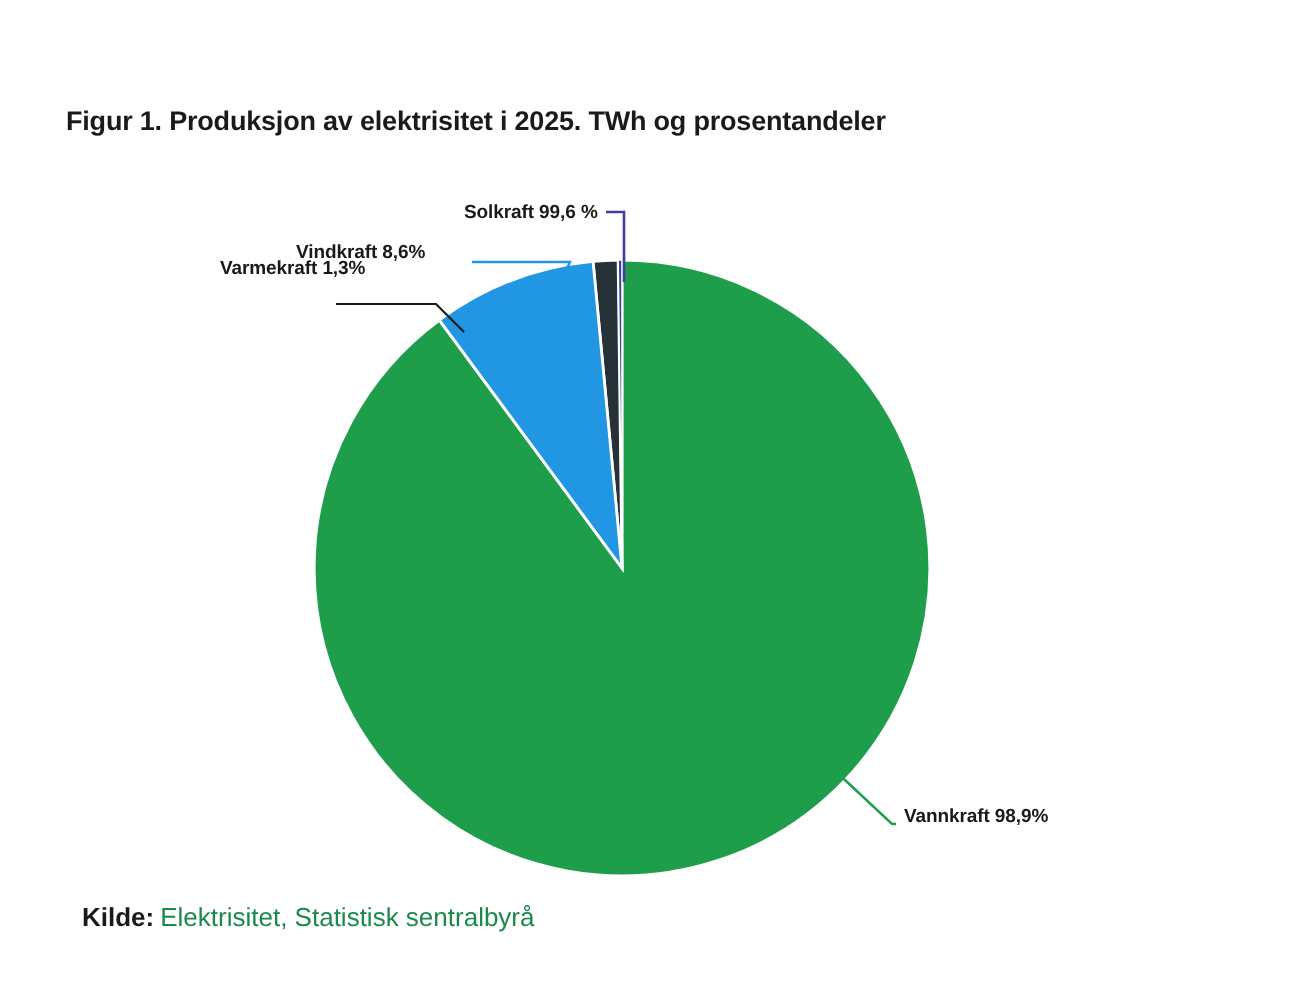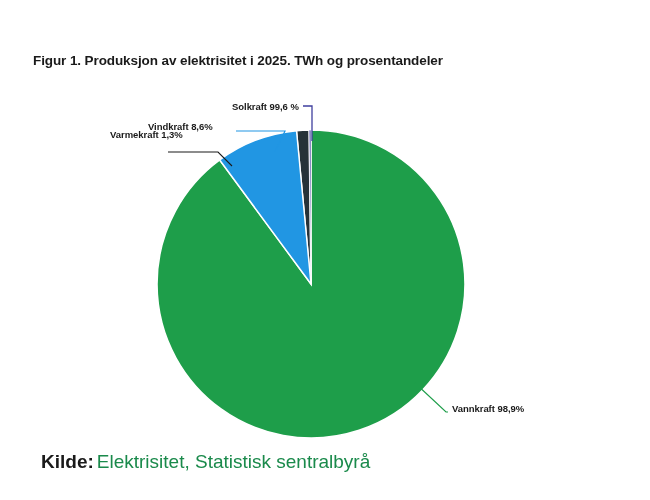--- a/index.html
+++ b/index.html
@@ -58,21 +58,21 @@
     top: 129px;
   }
   .lbl-vannkraft {
     left: 452px;
     top: 403px;
   }
   .source-line {
     position: absolute;
     left: 41px;
     top: 451px;
-    font-size: 19px;
+    font-size: 13px;
     white-space: nowrap;
     text-align: right;
   }
   .source-label {
     font-weight: bold;
     color: #1a1a1a;
   }
   .source-link {
     color: #1a8a4b;
     text-decoration: none;

